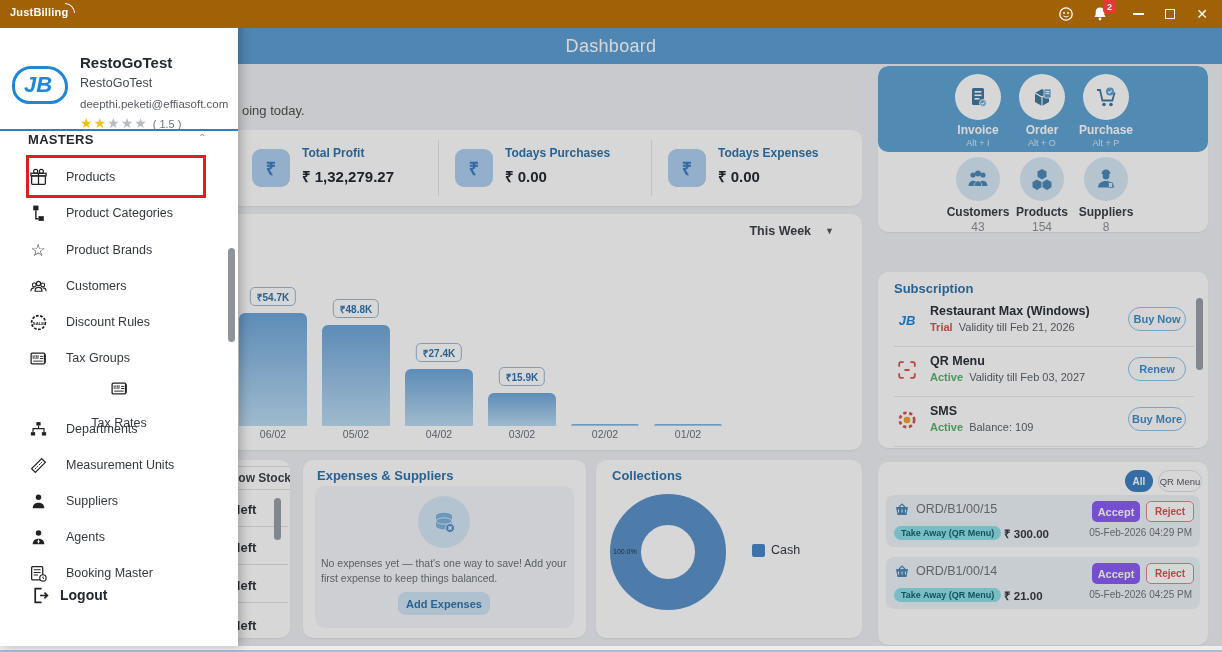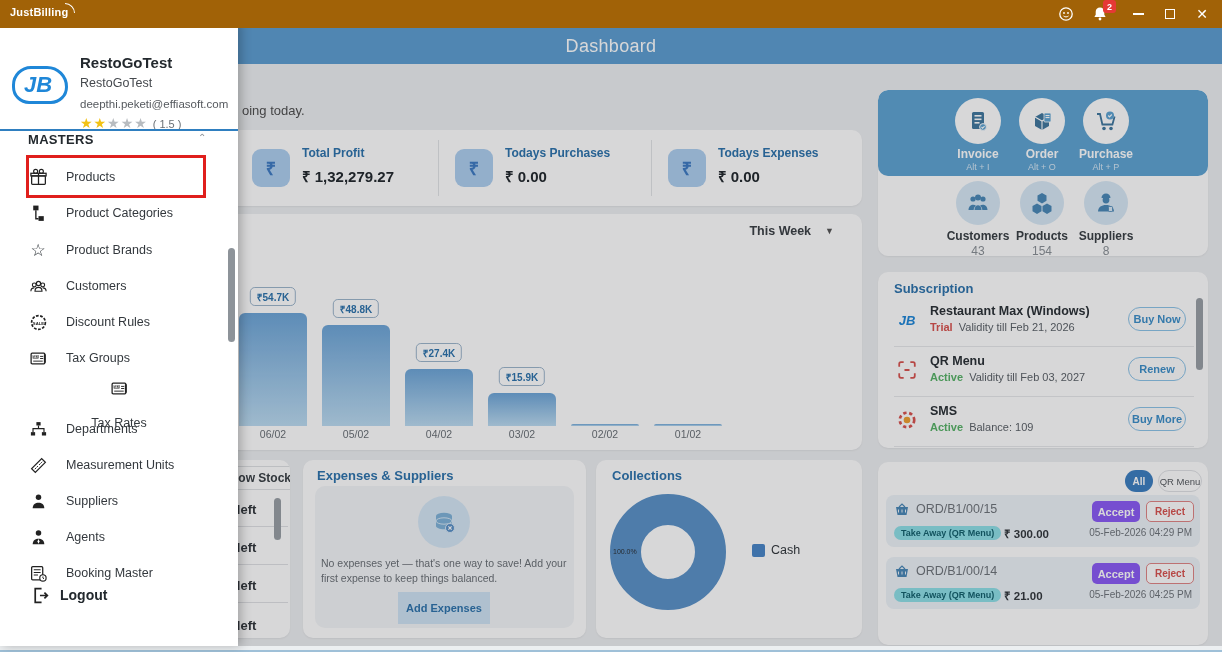--- a/index.html
+++ b/index.html
@@ -40,21 +40,21 @@
   #range-select { position:absolute; right:28px; top:10px; display:flex; align-items:center; gap:14px; cursor:pointer; }
   #range-select .rl { font-size:12.5px; font-weight:bold; color:#3c4146;margin-left:28px; }
   #range-select .caret { font-size:9px; color:#555; }
   #barwrap { position:absolute; left:219px; top:0; width:560px; height:212px;padding-left:36px; }
   .bar { position:absolute; bottom:0; width:68px; background:linear-gradient(180deg,#6ea6d8 0%,#bcdcf2 100%); border-radius:6px 6px 0 0; }
   .bar-badge { position:absolute; transform:translateX(-50%); background:#fff; border:1px solid #9db6cc; border-radius:5px; color:#2e74ad; font-size:10px; font-weight:bold; padding:1.5px 6px; white-space:nowrap; }
   #baraxis { position:absolute; left:219px; top:214px; width:560px; height:16px; }
   .bar-tick { position:absolute; transform:translateX(-50%); font-size:10.5px; color:#6a7076; }
 
   
-  #actions { left:878px; top:90px; width:330px; height:166px; z-index:1; overflow:hidden; }
+  #actions { left:878px; top:66px; width:330px; height:166px; z-index:1; overflow:hidden; }
   #actions .bluezone { position:absolute; left:0; top:0; width:330px; height:86px; background:#5fa4d3; border-radius:10px; }
   .act-col { position:absolute; width:66px; text-align:center; cursor:pointer; }
   .act-circle { width:46px; height:46px; border-radius:50%; background:#fff; margin:0 auto; display:flex; align-items:center; justify-content:center; }
   .act-label { color:#fff; font-size:12px; font-weight:bold; margin-top:3px; }
   .act-short { color:#d6e8f5; font-size:9px; margin-top:1px; }
   .cnt-circle { width:44px; height:44px; border-radius:50%; background:#d8e9f6; margin:0 auto; display:flex; align-items:center; justify-content:center; }
   .cnt-label { color:#3a4045; font-size:12px; font-weight:bold; margin-top:4px; }
   .cnt-value { color:#8a9096; font-size:12px; margin-top:1px; }
 
   #subscription { left:878px; top:272px; width:330px; height:176px; z-index:1; overflow:hidden; }
@@ -70,21 +70,21 @@
   
   #lowstock { left:20px; top:460px; width:270px; height:178px; z-index:1; overflow:hidden; }
   .ls-chip { position:absolute; left:198px; top:6px; width:86px; height:24px; border:1px solid #dfe1e4; border-radius:12px; background:#fff; font-size:12px; font-weight:bold; color:#3a4045; display:flex; align-items:center; justify-content:center; }
   .ls-row { position:absolute; left:206px; font-size:13px; font-weight:bold; color:#33383d; }
   .ls-sep { position:absolute; left:188px; width:80px; height:1px; background:#e0e2e5; }
 
   #expenses { left:303px; top:460px; width:283px; height:178px; z-index:1; }
   #expenses .inner { position:absolute; left:12px; top:26px; width:259px; height:142px; background:#f4f6f8; border-radius:10px; }
   .exp-circle { position:absolute; left:103px; top:10px; width:52px; height:52px; border-radius:50%; background:#d6e8f6; display:flex; align-items:center; justify-content:center; }
   .exp-msg { position:absolute; left:6px; top:70px; width:247px; text-align:left; font-size:10.5px; color:#6a7076; line-height:1.45; }
-  .exp-btn { position:absolute; left:83px; top:106px; width:92px; height:32px; background:#cfe4f5; border:none; border-radius:0; color:#2e74ad; font-size:11px; font-weight:bold; cursor:pointer; }
+  .exp-btn { position:absolute; left:83px; top:106px; width:92px; height:23px; background:#cfe4f5; border:none; border-radius:8px; color:#2e74ad; font-size:11px; font-weight:bold; cursor:pointer; }
 
   #collections { left:596px; top:460px; width:266px; height:178px; z-index:1; }
   .donut { position:absolute; left:14px; top:34px; width:116px; height:116px; border-radius:50%; border:31px solid #5b92c8; }
   .donut-label { position:absolute; left:17px; top:88px; font-size:7px; color:#2b3136; }
   .legend-sq { position:absolute; left:156px; top:84px; width:13px; height:13px; background:#4a86c8; border-radius:2px; }
   .legend-tx { position:absolute; left:175px; top:83px; font-size:12.5px; color:#33383d; }
 
   
   #orders { left:878px; top:462px; width:330px; height:183px; z-index:1; overflow:hidden; }
   .pill-all { position:absolute; left:247px; top:8px; width:28px; height:22px; background:#3d7fc1; border-radius:12px; color:#fff; font-size:10px; font-weight:bold; display:flex; align-items:center; justify-content:center; cursor:pointer; }

